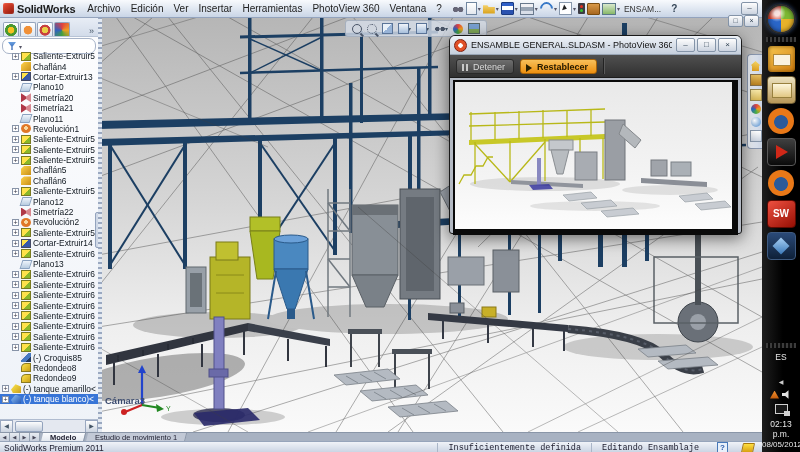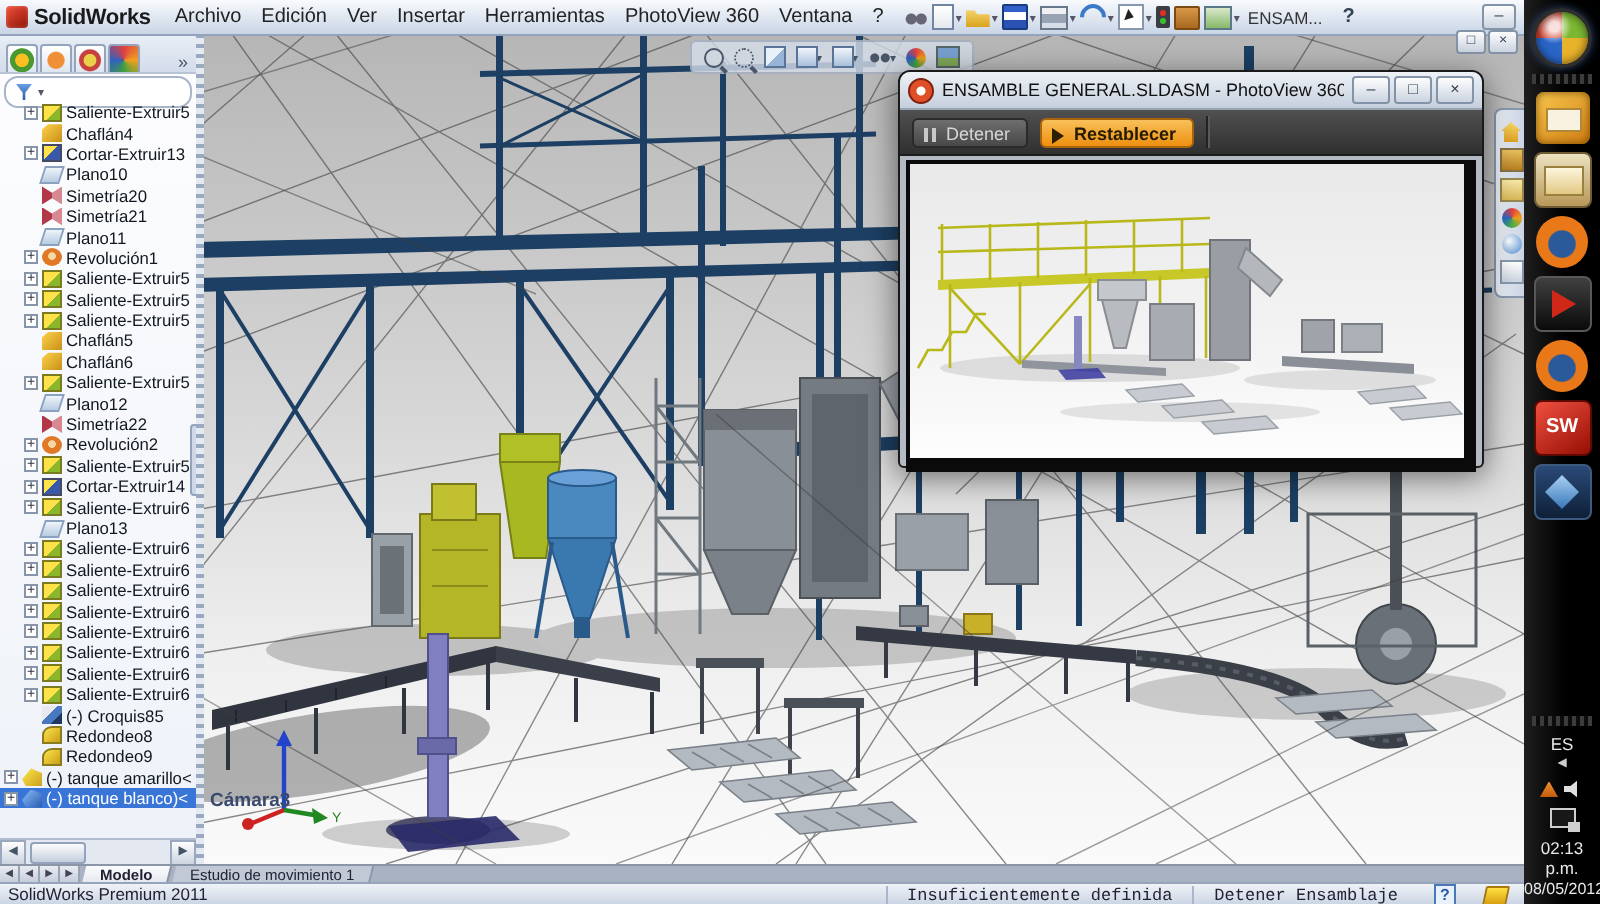--- a/index.html
+++ b/index.html
@@ -149,21 +149,21 @@
   #tabs-row{position:absolute;left:0;top:432px;width:762px;height:9px;background:#a8b2c2;
     display:flex;align-items:stretch;font-size:7.5px;z-index:30;border-top:1px solid #8a96a8;}
   .tnav{width:9px;text-align:center;font-size:5px;line-height:9px;color:#445;
     background:linear-gradient(#e8ecf2,#c2cad8);border-right:1px solid #98a4b4;}
   .dtab{padding:0 8px;line-height:9px;color:#223;background:#c2c9d6;
     border-right:1px solid #8a96a8;transform:skewX(-14deg);margin-left:2px;white-space:nowrap;}
   .dtab>span{display:inline-block;transform:skewX(14deg);}
   .dtab.active{background:linear-gradient(#fbfcfe,#e2e7ee);font-weight:700;}
   #statusbar{position:absolute;left:0;top:441px;width:762px;height:11px;
     background:linear-gradient(#f0f3f8,#c8d2e2);border-top:1px solid #97a5bb;
-    display:flex;font-size:8.5px;color:#223;z-index:30;}
+    display:flex;align-items:center;font-size:8.5px;color:#223;z-index:30;}
   #st-product{padding-left:4px;}
   #st-right{margin-left:auto;display:flex;align-items:center;gap:0;}
   .st-cell{padding:0 10px;border-left:1px solid #aab6c8;line-height:10px;white-space:nowrap;font-family:Liberation Mono, monospace;}
   .st-help{width:9px;height:9px;background:#e8f0fa;border:1px solid #4878b8;color:#2858a8;
     font-size:8px;line-height:9px;text-align:center;font-weight:700;margin:0 14px 0 8px;}
   .st-yellow{width:10px;height:8px;background:linear-gradient(#ffe040,#d8a010);border:1px solid #a87808;
     border-radius:1px;transform:skewX(-12deg);margin-right:8px;}
   
   #right-bar{position:absolute;left:762px;top:0;width:38px;height:452px;z-index:50;
     background:linear-gradient(90deg,#1e1e1e,#000 55%);}
@@ -182,21 +182,21 @@
   .tbi-media-player-red{background:linear-gradient(#404040,#0a0a0a);border:1px solid #585858;}
   .tbi-media-player-red::after{content:"";position:absolute;left:8px;top:6px;
     border-left:12px solid #d02818;border-top:7px solid transparent;border-bottom:7px solid transparent;}
   .tbi-solidworks{background:linear-gradient(145deg,#ee5040,#960f04);color:#fff;font-size:10px;
     font-weight:700;text-align:center;line-height:26px;border:1px solid #5e0a02;}
   .tbi-edrawings{background:linear-gradient(#2a4a78,#0e2038);border:1px solid #3e5a80;}
   .tbi-edrawings::after{content:"";position:absolute;left:7px;top:7px;width:12px;height:12px;
     background:linear-gradient(135deg,#a8d0f4,#3a78b8);transform:rotate(45deg);}
   #tray{position:absolute;left:0;bottom:0;width:38px;color:#e8e8e8;font-size:8.5px;text-align:center;}
   #tray .vdivider{margin:2px auto;}
-  #tray-es{margin:4px 0 0;}
+  #tray-es{margin:4px 0 16px;}
   .tray-chevron{font-size:6px;color:#ccc;margin-bottom:5px;}
   #tray-vol{display:flex;justify-content:center;align-items:center;gap:3px;margin-bottom:5px;}
   .orange-tri{width:9px;height:8px;background:linear-gradient(#f09030,#c05808);clip-path:polygon(50% 0,100% 100%,0 100%);}
   .speaker{width:10px;height:9px;background:#e0e0e0;clip-path:polygon(0 33%,32% 33%,65% 4%,65% 96%,32% 67%,0 67%);}
   .net{width:11px;height:8px;margin:0 auto 5px;border:1px solid #cfcfcf;background:#181818;position:relative;}
   .net::after{content:"";position:absolute;right:-3px;bottom:-3px;width:6px;height:5px;background:#cfcfcf;}
   #tray-time{margin-bottom:1px;}
   #tray-date{margin-bottom:3px;font-size:8px;}
 </style>
 </head>
@@ -804,21 +804,21 @@
     <span id="doc-tabs" style="display:flex;">
         <div class="dtab active"><span>Modelo</span></div>
         <div class="dtab"><span>Estudio de movimiento 1</span></div>
       </span>
   </div>
 
   <div id="statusbar">
     <span id="st-product">SolidWorks Premium 2011</span>
     <div id="st-right">
       <span class="st-cell">Insuficientemente definida</span>
-      <span class="st-cell">Detener Ensamblaje</span>
+      <span class="st-cell">Editando Ensamblaje</span>
       <span class="st-help">?</span>
       <span class="st-yellow"></span>
     </div>
   </div>
 
   <div id="right-bar">
     <div class="orb"></div>
     <div class="vdivider"></div>
     <div id="tb-icons">
         <div class="tbi tbi-outlook"></div>

